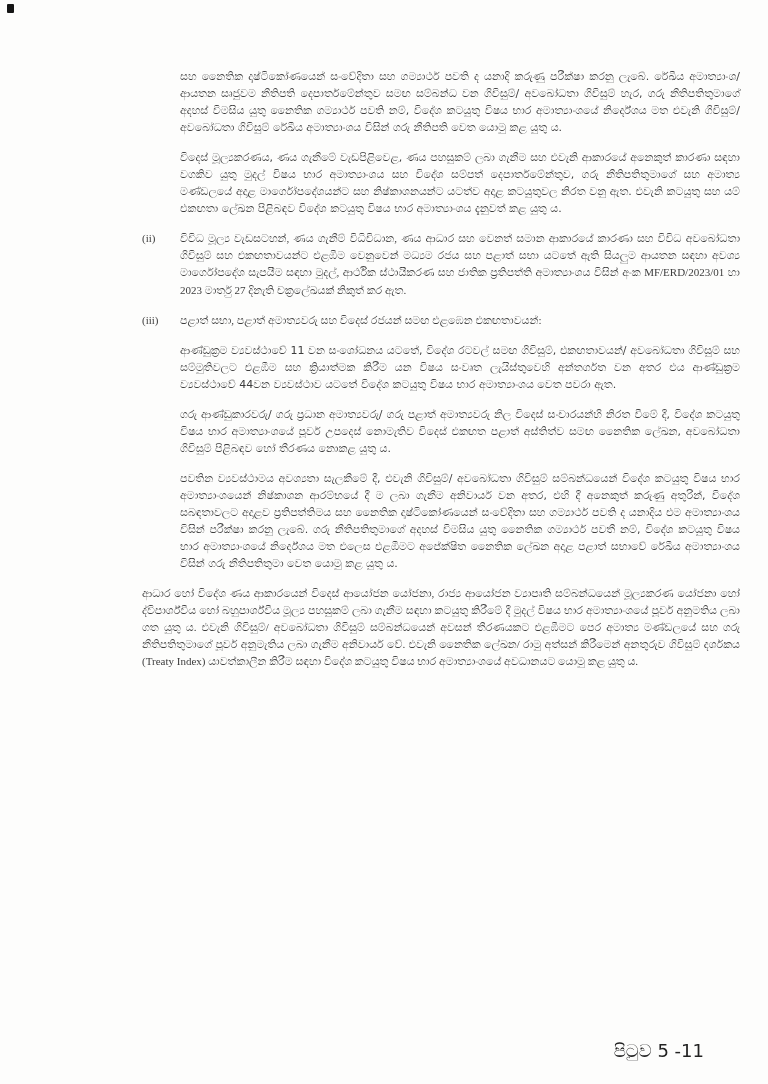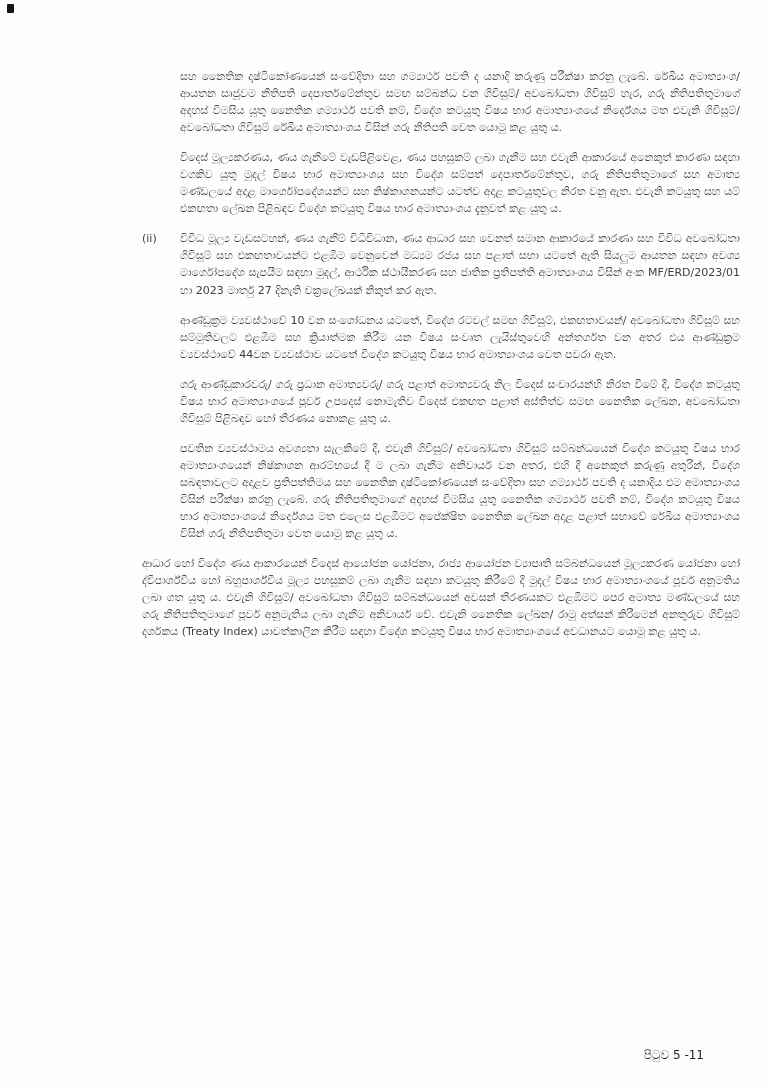--- a/index.html
+++ b/index.html
@@ -18,36 +18,36 @@
   .content {
     position: absolute;
     top: 68px; left: 142px; right: 28px;
   }
   .para {
     display: flex;
     margin-bottom: 13px;
     font-size: 11px;
     line-height: 1.55;
   }
-  .para.section { margin-top: 3px; }
+  .para.section { margin-top: 3px; font-family: Liberation Serif, serif; }
   .marker {
     flex: 0 0 38px;
     color: #3d3d3d;
     white-space: nowrap;
   }
   .ptext {
     flex: 1;
     text-align: justify;
     text-justify: inter-word;
     color: #3d3d3d;
   }
   .footer {
     position: absolute;
     bottom: 22px; right: 64px;
-    font-size: 12px;
+    font-size: 18px;
     color: #222222;
   }
   .speck {
     position: absolute;
     top: 4px; left: 7px;
     width: 7px; height: 9px;
     background: #151515;
     border-radius: 1px;
   }
 </style>
@@ -67,24 +67,28 @@
     <div class="para">
       <span class="marker"></span>
       <span class="ptext">විදෙස් මූල්‍යකරණය, ණය ගැනීමේ වැඩපිළිවෙළ, ණය පහසුකම් ලබා ගැනීම සහ එවැනි ආකාරයේ අනෙකුත් කාරණා සඳහා වගකිව යුතු මුදල් විෂය භාර අමාත්‍යාංශය සහ විදේශ සම්පත් දෙපාර්තමේන්තුව, ගරු නීතිපතිතුමාගේ සහ අමාත්‍ය මණ්ඩලයේ අදාළ මාර්ගෝපදේශයන්ට සහ නිෂ්කාශනයන්ට යටත්ව අදාළ කටයුතුවල නිරත වනු ඇත. එවැනි කටයුතු සහ යම් එකඟතා ලේඛන පිළිබඳව විදේශ කටයුතු විෂය භාර අමාත්‍යාංශය දැනුවත් කළ යුතු ය.</span>
     </div>
 
     <div class="para section">
       <span class="marker">(ii)</span>
       <span class="ptext">විවිධ මූල්‍ය වැඩසටහන්, ණය ගැනීම් විධිවිධාන, ණය ආධාර සහ වෙනත් සමාන ආකාරයේ කාරණා සහ විවිධ අවබෝධතා ගිවිසුම් සහ එකඟතාවයන්ට එළඹීම වෙනුවෙන් මධ්‍යම රජය සහ පළාත් සභා යටතේ ඇති සියලුම ආයතන සඳහා අවශ්‍ය මාර්ගෝපදේශ සැපයීම සඳහා මුදල්, ආර්ථික ස්ථායීකරණ සහ ජාතික ප්‍රතිපත්ති අමාත්‍යාංශය විසින් අංක MF/ERD/2023/01 හා 2023 මාර්තු 27 දිනැති චක්‍රලේඛයක් නිකුත් කර ඇත.</span>
     </div>
 
+    <div class="para section">
+      <span class="marker">(iii)</span>
+      <span class="ptext">පළාත් සභා, පළාත් අමාත්‍යවරු සහ විදෙස් රජයන් සමඟ එළඹෙන එකඟතාවයන්:</span>
+    </div>
 
     <div class="para">
       <span class="marker"></span>
-      <span class="ptext">ආණ්ඩුක්‍රම ව්‍යවස්ථාවේ 10 වන සංශෝධනය යටතේ, විදේශ රටවල් සමඟ ගිවිසුම්, එකඟතාවයන්/ අවබෝධතා ගිවිසුම් සහ සම්මුතිවලට එළඹීම සහ ක්‍රියාත්මක කිරීම යන විෂය සංවෘත ලැයිස්තුවෙහි අන්තර්ගත වන අතර එය ආණ්ඩුක්‍රම ව්‍යවස්ථාවේ 44වන ව්‍යවස්ථාව යටතේ විදේශ කටයුතු විෂය භාර අමාත්‍යාංශය වෙත පවරා ඇත.</span>
+      <span class="ptext">ආණ්ඩුක්‍රම ව්‍යවස්ථාවේ 11 වන සංශෝධනය යටතේ, විදේශ රටවල් සමඟ ගිවිසුම්, එකඟතාවයන්/ අවබෝධතා ගිවිසුම් සහ සම්මුතිවලට එළඹීම සහ ක්‍රියාත්මක කිරීම යන විෂය සංවෘත ලැයිස්තුවෙහි අන්තර්ගත වන අතර එය ආණ්ඩුක්‍රම ව්‍යවස්ථාවේ 44වන ව්‍යවස්ථාව යටතේ විදේශ කටයුතු විෂය භාර අමාත්‍යාංශය වෙත පවරා ඇත.</span>
     </div>
 
     <div class="para">
       <span class="marker"></span>
       <span class="ptext">ගරු ආණ්ඩුකාරවරු/ ගරු ප්‍රධාන අමාත්‍යවරු/ ගරු පළාත් අමාත්‍යවරු නිල විදෙස් සංචාරයන්හි නිරත වීමේ දී, විදේශ කටයුතු විෂය භාර අමාත්‍යාංශයේ පූර්ව උපදෙස් නොමැතිව විදෙස් එකඟත පළාත් අස්තිත්ව සමඟ නෛතික ලේඛන, අවබෝධතා ගිවිසුම් පිළිබඳව හෝ තීරණය නොකළ යුතු ය.</span>
     </div>
 
     <div class="para">
       <span class="marker"></span>
       <span class="ptext">පවතින ව්‍යවස්ථාමය අවශ්‍යතා සැලකීමේ දී, එවැනි ගිවිසුම්/ අවබෝධතා ගිවිසුම් සම්බන්ධයෙන් විදේශ කටයුතු විෂය භාර අමාත්‍යාංශයෙන් නිෂ්කාශන ආරම්භයේ දී ම ලබා ගැනීම අනිවාර්ය වන අතර, එහි දී අනෙකුත් කරුණු අතුරින්, විදේශ සබඳතාවලට අදාළව ප්‍රතිපත්තිමය සහ නෛතික දෘෂ්ටිකෝණයෙන් සංවේදිතා සහ ගම්‍යාර්ථ පවති ද යනාදිය එම අමාත්‍යාංශය විසින් පරීක්ෂා කරනු ලැබේ. ගරු නීතිපතිතුමාගේ අදහස් විමසිය යුතු නෛතික ගම්‍යාර්ථ පවතී නම්, විදේශ කටයුතු විෂය භාර අමාත්‍යාංශයේ නිර්දේශය මත එලෙස එළඹීමට අපේක්ෂිත නෛතික ලේඛන අදාළ පළාත් සභාවේ රේඛීය අමාත්‍යාංශය විසින් ගරු නීතිපතිතුමා වෙත යොමු කළ යුතු ය.</span>

